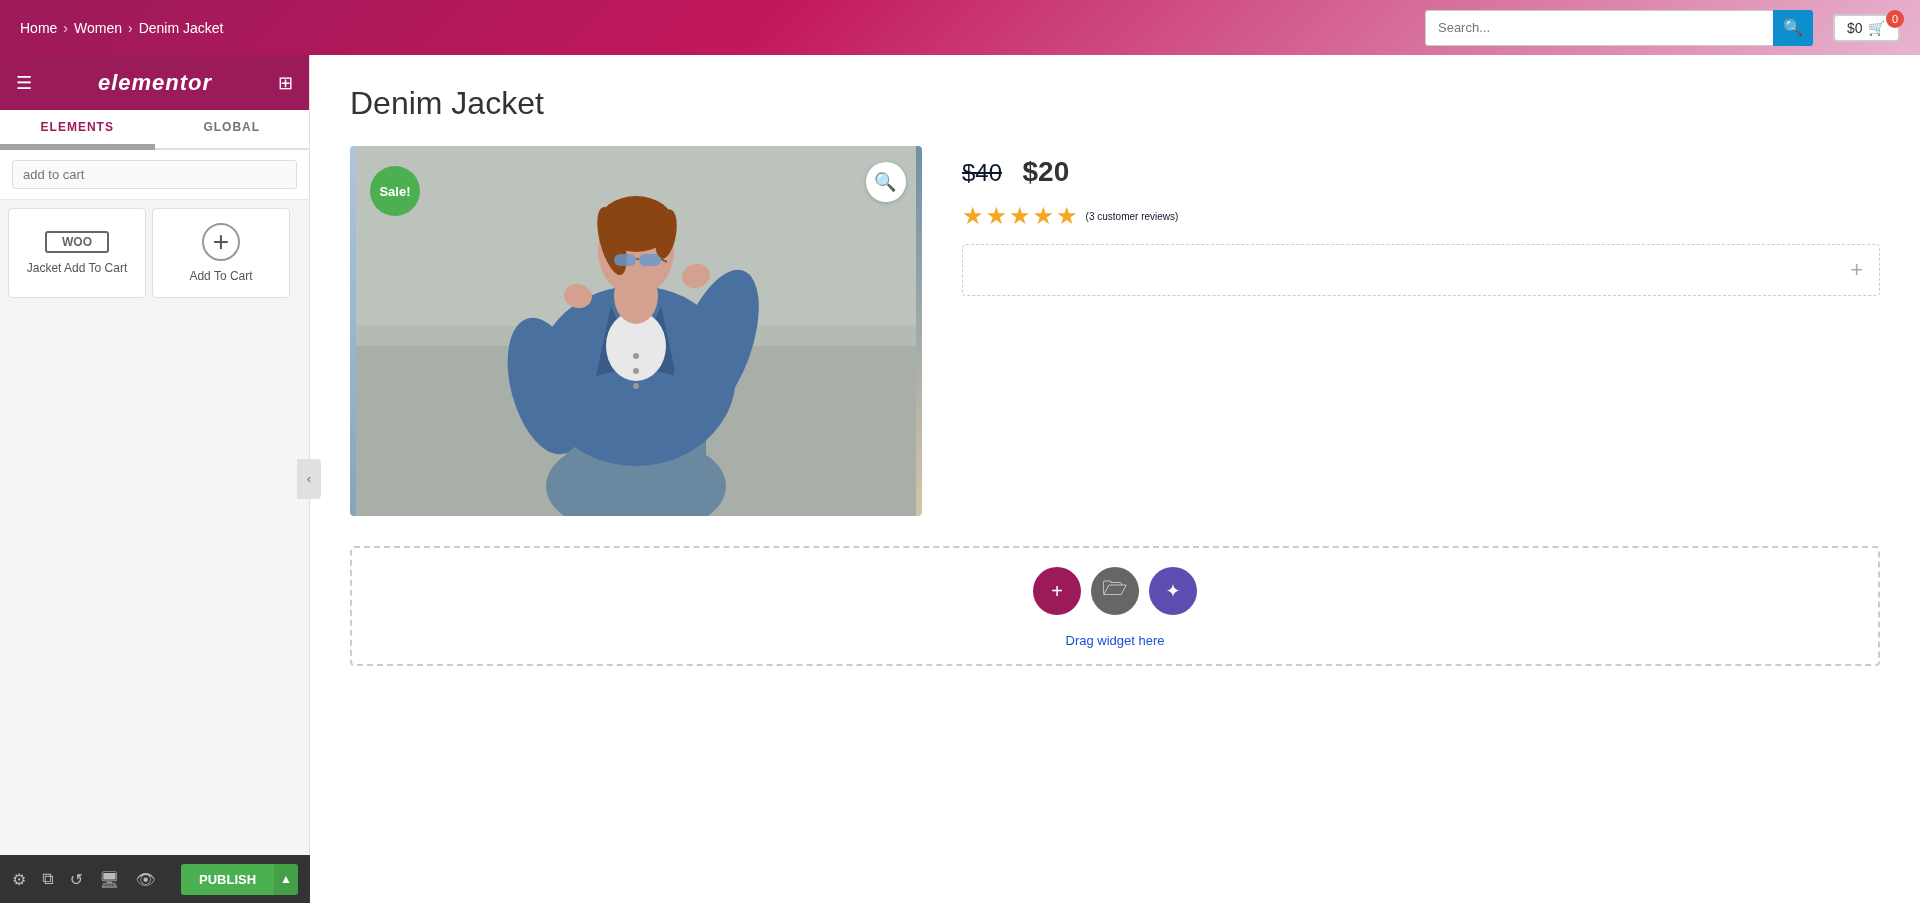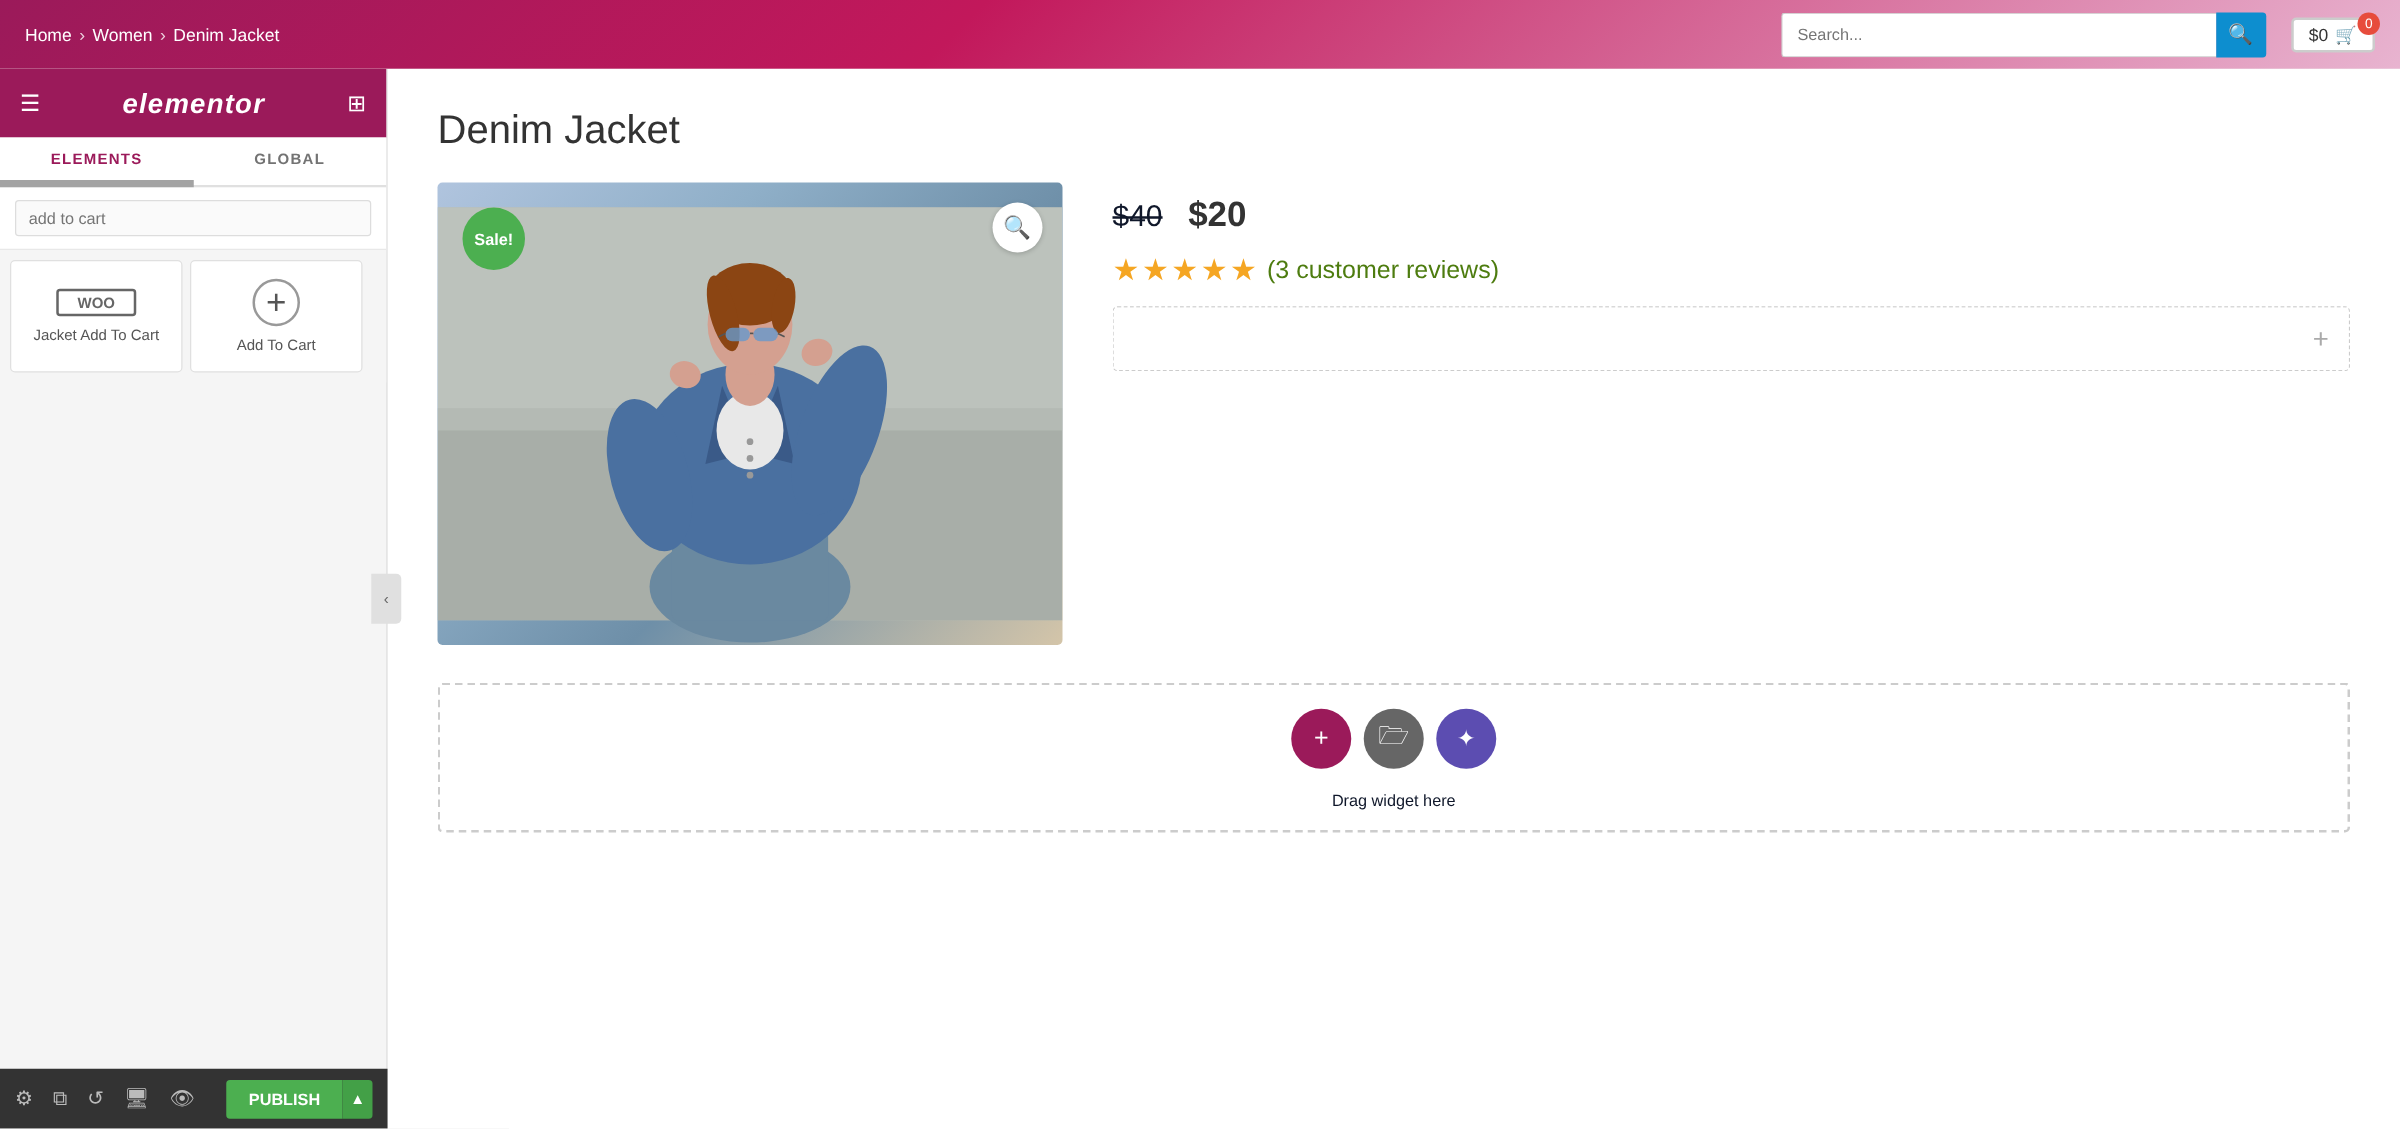--- a/index.html
+++ b/index.html
@@ -273,21 +273,21 @@
     }
 
     .product-main {
       display: flex;
       gap: 40px;
       align-items: flex-start;
     }
 
     .product-image-wrap {
       position: relative;
-      width: 500px;
+      width: 572px;
       flex-shrink: 0;
     }
     .sale-badge {
       position: absolute;
       top: 20px;
       left: 20px;
       background: #4caf50;
       color: white;
       border-radius: 50%;
       width: 50px;
@@ -353,22 +353,22 @@
     }
     .price-row {
       margin-bottom: 14px;
     }
     .stars {
       color: #f5a623;
       font-size: 24px;
       letter-spacing: 2px;
     }
     .reviews-text {
-      color: #4d7c0f;
-      font-size: 20px;
+      color: #0f172a;
+      font-size: 10px;
       margin-left: 6px;
       text-align: center;
     }
     .rating-row {
       display: flex;
       align-items: center;
       margin-bottom: 14px;
     }
     .stock-text {
       color: #2e7d32;
@@ -420,21 +420,21 @@
       align-items: center;
       justify-content: center;
       font-size: 20px;
       color: white;
     }
     .dz-btn.add { background: #9b1a5a; }
     .dz-btn.folder { background: #666; }
     .dz-btn.elementor { background: #5c4db1; }
 
     .drag-hint {
-      color: #0f172a;
+      color: #1d4ed8;
       font-size: 13px;
       margin-top: 6px;
     }
   </style>
 </head>
 <body>
 
 <div class="top-nav">
   <span class="nav-breadcrumb">
     <a>Home</a>

